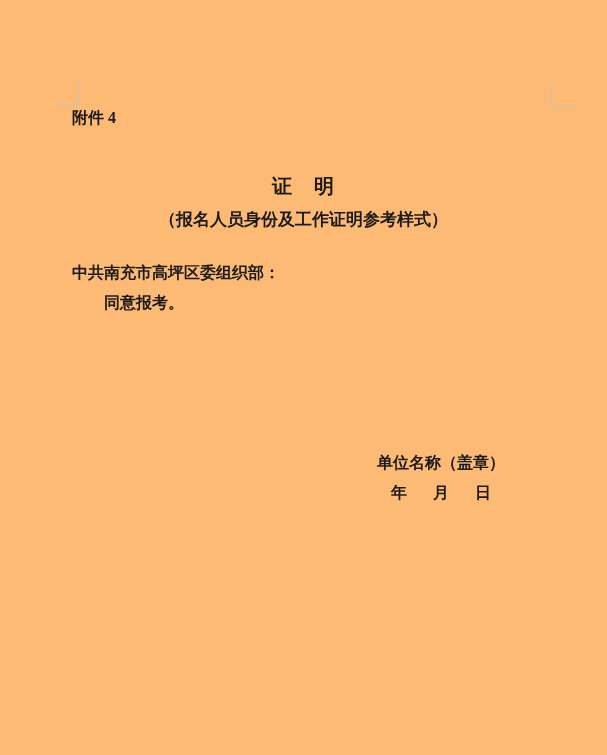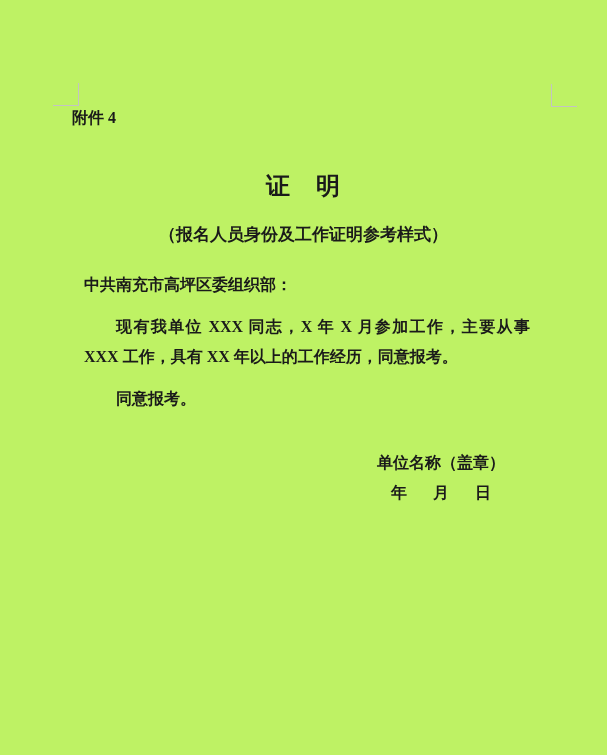--- a/index.html
+++ b/index.html
@@ -4,21 +4,21 @@
 <style>
   html, body {
     margin: 0;
     padding: 0;
     background: #ffffff;
   }
   .page {
     position: relative;
     width: 607px;
     height: 755px;
-    background: #bef264;
+    background: #fdba74;
     color: #1a1a1a;
     overflow: hidden;
   }
   
   .crop-mark {
     position: absolute;
     width: 25px;
     height: 22px;
   }
   .crop-mark.tl {
@@ -44,48 +44,47 @@
   }
   .title {
     position: absolute;
     left: 0;
     right: 0;
     top: 170px;
     margin: 0;
     text-align: center;
     font-family: Liberation Sans, sans-serif;
     font-weight: bold;
-    font-size: 24px;
+    font-size: 20px;
     line-height: 32px;
     letter-spacing: 1px;
   }
   .subtitle {
     position: absolute;
     left: 0;
     right: 0;
     top: 206px;
     text-align: center;
     font-family: "Liberation Serif", serif;
     font-weight: bold;
     font-size: 17px;
     line-height: 28px;
-    margin-top: 15px;
   }
   .doc-body {
     position: absolute;
     left: 72px;
     top: 258px;
     width: 470px;
     font-family: "Liberation Serif", sans-serif;
     font-weight: bold;
     font-size: 16px;
     line-height: 30px;
   }
   .doc-body p {
-    margin: 12px;
+    margin: 0;
   }
   .doc-body .para {
     text-indent: 2em;
     text-align: justify;
   }
   .doc-body .closing {
     text-indent: 2em;
   }
   .signature {
     position: absolute;
@@ -113,21 +112,20 @@
   <div class="crop-mark tr"></div>
 
   <div class="attachment">附件 4</div>
 
   <h1 class="title">证　明</h1>
 
   <div class="subtitle">（报名人员身份及工作证明参考样式）</div>
 
   <div class="doc-body">
     <p class="salutation">中共南充市高坪区委组织部：</p>
-    <p class="para">现有我单位 XXX 同志，X 年 X 月参加工作，主要从事 XXX 工作，具有 XX 年以上的工作经历，同意报考。</p>
     <p class="closing">同意报考。</p>
   </div>
 
   <div class="signature">
     <div class="sig-unit">单位名称（盖章）</div>
     <div class="sig-date">
       <span>年</span>
       <span>月</span>
       <span>日</span>
     </div>

